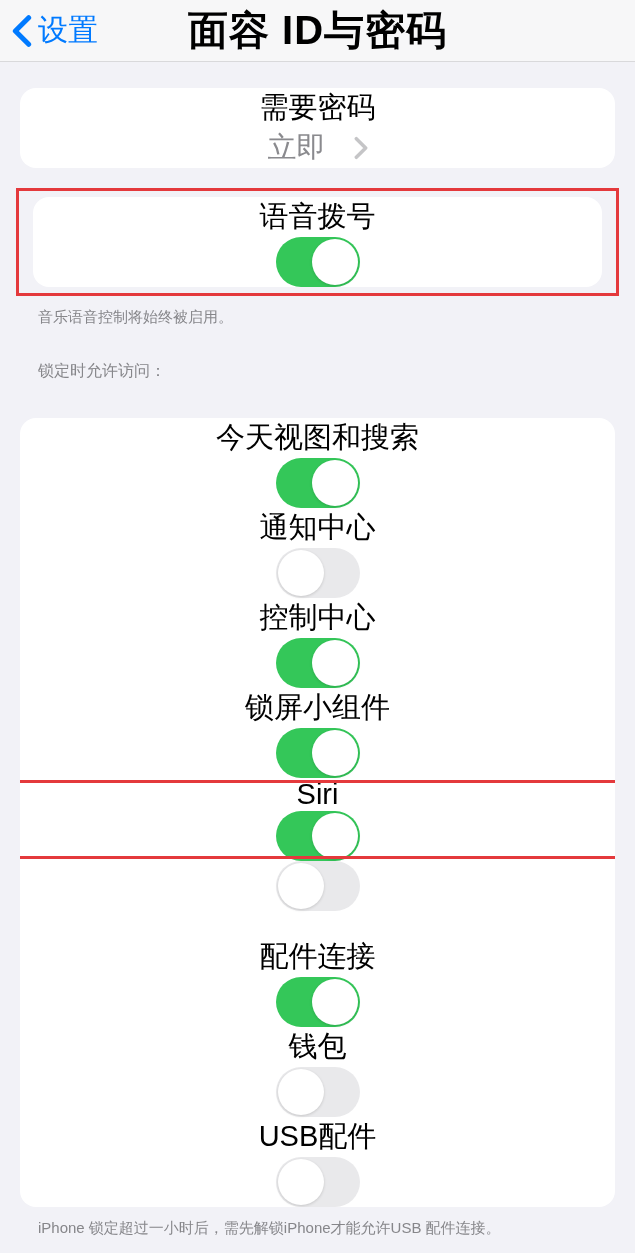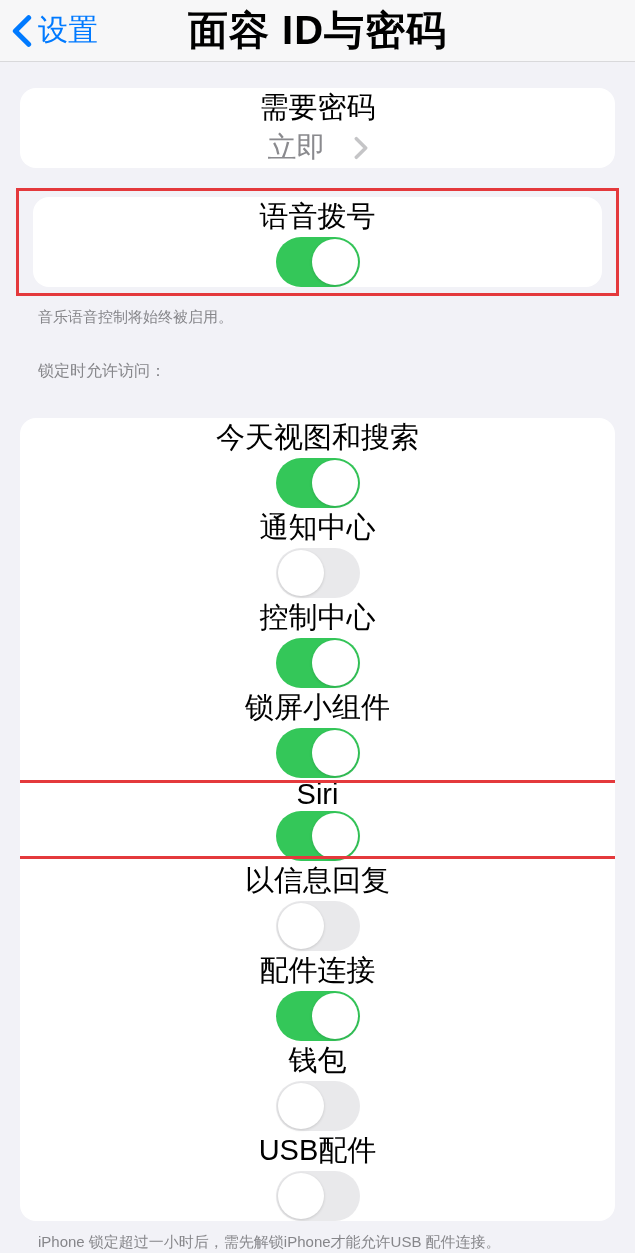--- a/index.html
+++ b/index.html
@@ -223,21 +223,20 @@
         <div class="row">
           <span class="row-label">Siri</span>
           <div class="toggle on">
             <div class="toggle-knob"></div>
           </div>
         </div>
         <div class="row-highlight-overlay"></div>
       </div>
       <div class="row-container">
         <div class="row">
-          <span class="row-label">以信息回复</span>
           <div class="toggle off">
             <div class="toggle-knob"></div>
           </div>
         </div>
       </div>
       <div class="row-container">
         <div class="row">
           <span class="row-label">配件连接</span>
           <div class="toggle on">
             <div class="toggle-knob"></div>

